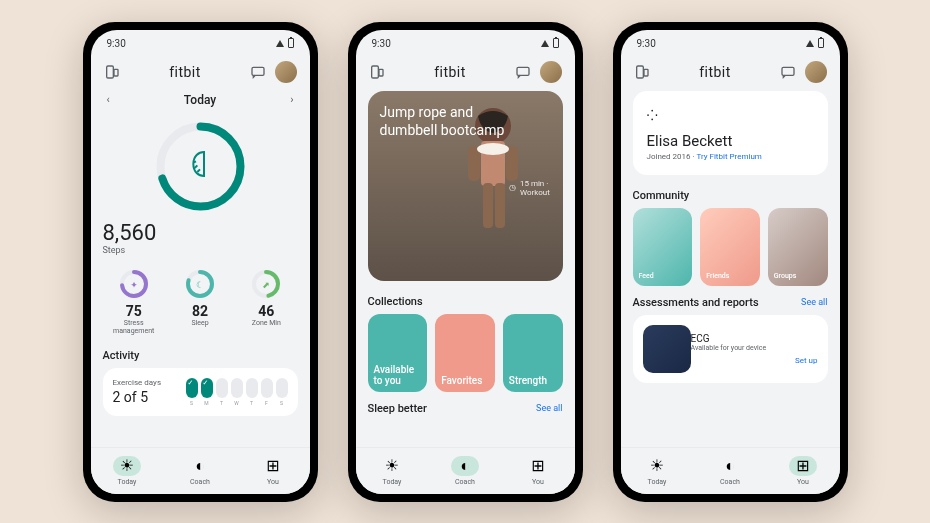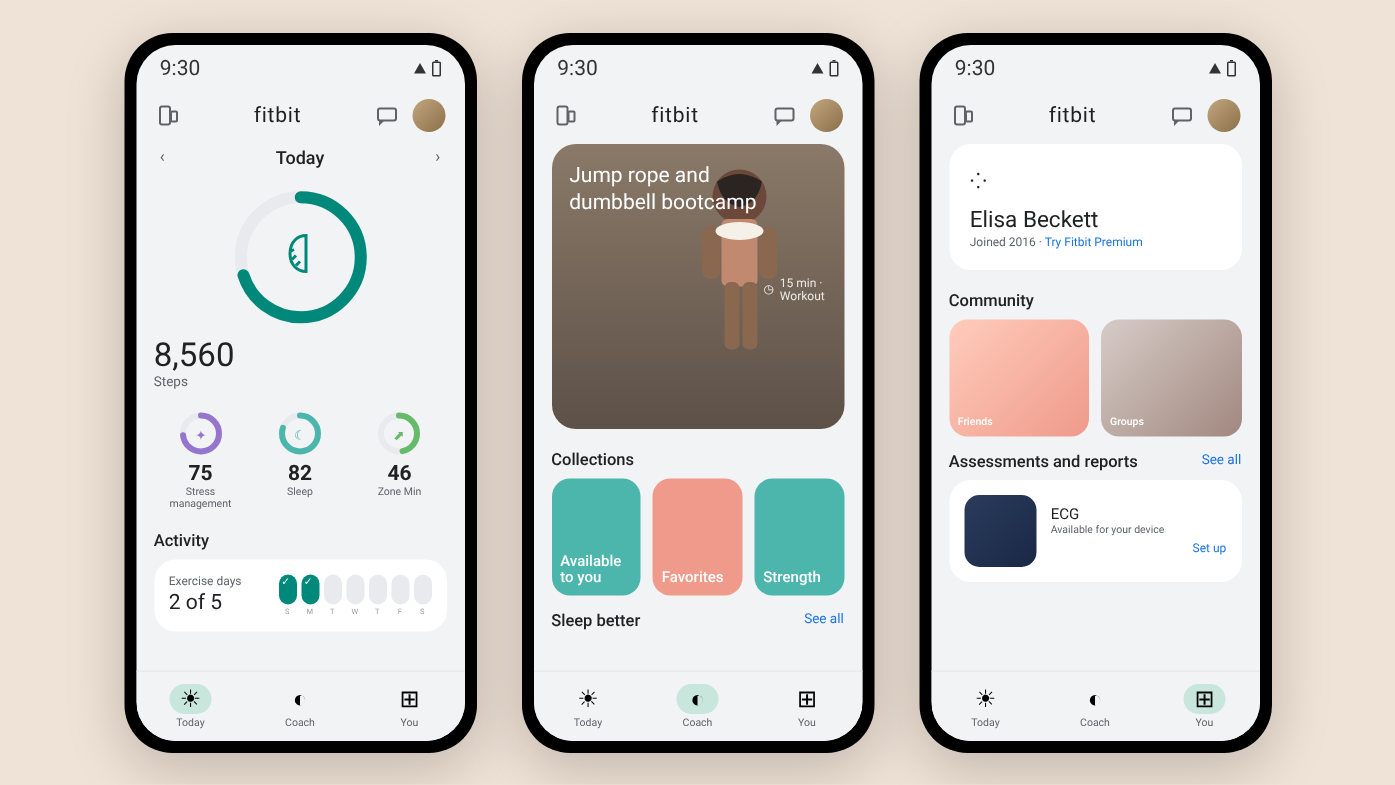--- a/index.html
+++ b/index.html
@@ -1,19 +1,19 @@
 <!DOCTYPE html>
 <html><head>
 <meta charset="utf-8">
 <style>
 *{margin:0;padding:0;box-sizing:border-box;font-family:-apple-system,BlinkMacSystemFont,"Segoe UI",Roboto,sans-serif}
 body{background:#efe2d6;width:930px;height:523px;display:flex;align-items:center;justify-content:center;gap:30px}
 .phone{width:235px;height:480px;background:#000;border-radius:32px;padding:8px;box-shadow:0 10px 40px rgba(0,0,0,.2)}
 .screen{width:100%;height:100%;background:#f1f3f4;border-radius:26px;overflow:hidden;position:relative;display:flex;flex-direction:column}
-.status{display:flex;justify-content:space-between;align-items:center;padding:8px 16px;font-size:14px;color:#333}
+.status{display:flex;justify-content:space-between;align-items:center;padding:8px 16px;font-size:10px;color:#333}
 .status-icons{display:flex;gap:4px;align-items:center}
 .tri{width:0;height:0;border-left:4px solid transparent;border-right:4px solid transparent;border-bottom:7px solid #333}
 .batt{width:6px;height:10px;border:1px solid #333;border-radius:1px;position:relative}
 .batt::after{content:"";position:absolute;top:-2px;left:1px;width:2px;height:1px;background:#333}
 .header{display:flex;align-items:center;justify-content:space-between;padding:4px 12px}
 .header-center{font-size:14px;color:#202124;letter-spacing:.5px}
 .icon-sm{width:18px;height:18px;display:flex;align-items:center;justify-content:center;color:#5f6368}
 .avatar{width:22px;height:22px;border-radius:50%;background:linear-gradient(135deg,#c2a67d,#8b6f4a)}
 .header-right{display:flex;gap:8px;align-items:center}
 .content{flex:1;overflow:hidden;padding:0 12px}
@@ -63,21 +63,21 @@
 .p-logo{font-size:14px;color:#202124}
 .p-name{font-size:15px;color:#202124;margin-top:8px;font-weight:400}
 .p-sub{font-size:8px;color:#5f6368;margin-top:2px}
 .p-sub a{color:#1a73e8;text-decoration:none}
 .comm-row{display:flex;gap:8px;margin-top:4px}
 .comm{flex:1;height:78px;border-radius:12px;overflow:hidden;display:flex;flex-direction:column;justify-content:flex-end;padding:6px}
 .comm-lbl{font-size:7px;color:#fff;font-weight:500}
 .cm1{background:linear-gradient(135deg,#b2dfdb,#4db6ac)}
 .cm2{background:linear-gradient(135deg,#ffccbc,#ef9a8a)}
 .cm3{background:linear-gradient(135deg,#d7ccc8,#a1887f)}
-.assess{background:#fff;border-radius:14px;padding:10px;display:flex;gap:10px;align-items:center}
+.assess{background:#fff;border-radius:14px;padding:10px;display:flex;gap:0;align-items:center}
 .assess-thumb{width:48px;height:48px;background:linear-gradient(135deg,#2a3b5c,#1a2845);border-radius:10px}
 .assess-info{flex:1}
 .assess-t{font-size:10px;color:#202124}
 .assess-s{font-size:7px;color:#5f6368}
 .setup{font-size:8px;color:#1a73e8;text-align:right;margin-top:4px}
 </style>
 </head>
 <body>
 
 <div class="phone">
@@ -322,20 +322,23 @@
     </div>
   </div>
   <div class="content">
     <div class="profile-card">
       <div class="p-logo">⁘</div>
       <div class="p-name">Elisa Beckett</div>
       <div class="p-sub"><span>Joined 2016 · </span><a>Try Fitbit Premium</a></div>
     </div>
     <div class="section-h">Community</div>
     <div class="comm-row">
+      <div class="comm cm1">
+            <span class="comm-lbl">Feed</span>
+          </div>
       <div class="comm cm2">
             <span class="comm-lbl">Friends</span>
           </div>
       <div class="comm cm3">
             <span class="comm-lbl">Groups</span>
           </div>
     </div>
     <div class="section-row">
       <div class="section-h" style="margin:0">Assessments and reports</div>
       <span class="see-all">See all</span>

